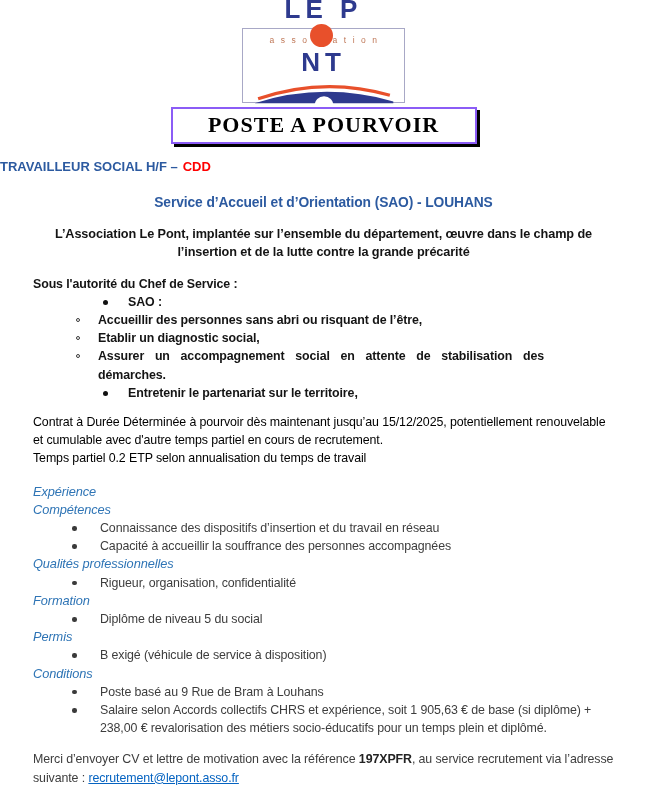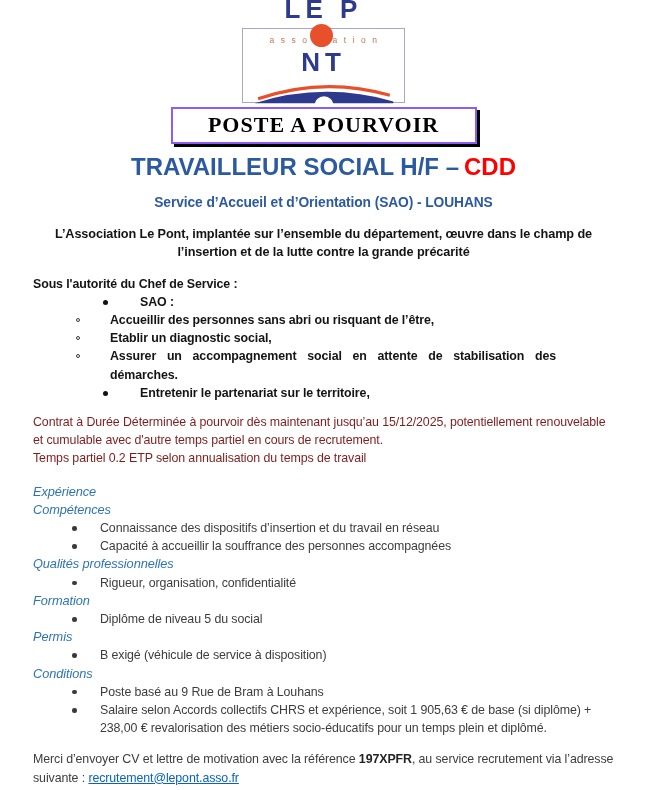--- a/index.html
+++ b/index.html
@@ -34,47 +34,47 @@
     width:306px; margin:4px auto 0; border:2px solid #8b5cf6;
     box-shadow:3px 3px 0 0 #000; background:#fff;
     text-align:center; padding:4px 0 5px;
   }
   .banner span {
     font-family:"Liberation Serif", serif; font-weight:bold;
     font-size:22px; line-height:24px; letter-spacing:1px; color:#000;
   }
 
   
-  .title { text-align:center; margin-top:12px; font-weight:bold; font-size:24px; line-height:22px; letter-spacing:0; }
+  .title { margin-top:12px; font-weight:bold; font-size:13px; line-height:22px; letter-spacing:0; }
   .title-blue { color:#2c5aa0; margin-right:5px; }
   .title-red  { color:#fe0000; }
   .subtitle { text-align:center; margin-top:16px; font-weight:bold; font-size:13.8px; line-height:17px; color:#2c5aa0; letter-spacing:-0.1px; }
 
   .intro {
     max-width:598px; margin:14px auto 0; text-align:center;
     font-weight:bold; color:#141414; font-size:12.7px;
   }
 
   .lead { margin:13px 0 0 33px; font-weight:bold; color:#141414; }
 
   
-  .li { display:flex;gap:12px; }
+  .li { display:flex; }
   .li .b { flex:none; }
   .l1 { padding-left:103px; }
   .l1 .b { width:25px; padding-top:7px; }
   .l1 .b i { display:block; width:5px; height:5px; border-radius:50%; background:#111; }
   .l1 .t { font-weight:bold; color:#141414; }
   .l2 { padding-left:76px; }
   .l2 .b { width:22px; padding-top:7px; }
   .l2 .b i { display:block; width:4px; height:4px; border:1.3px solid #3a3a3a; border-radius:50%; background:#fff; }
   .l2 .t { font-weight:bold; color:#141414; width:446px; }
   .l2 .t.justify { text-align:justify; }
 
   
-  .para { margin:11px 0 0 33px; max-width:585px; color:#7f1d1d; }
+  .para { margin:11px 0 0 33px; max-width:585px; color:#000000; }
 
   
   .sections { margin-top:15px; }
   .sec-h { margin-left:33px; font-style:italic; color:#2e74b5; font-size:12.8px; }
   .sec-li { display:flex; padding-left:72px; }
   .sec-li .b { flex:none; width:28px; padding-top:7px; }
   .sec-li .b i { display:block; width:4.5px; height:4.5px; border-radius:50%; background:#3a3a3a; }
   .sec-li .t { max-width:513px; color:#3d3d3d; }
 
   

